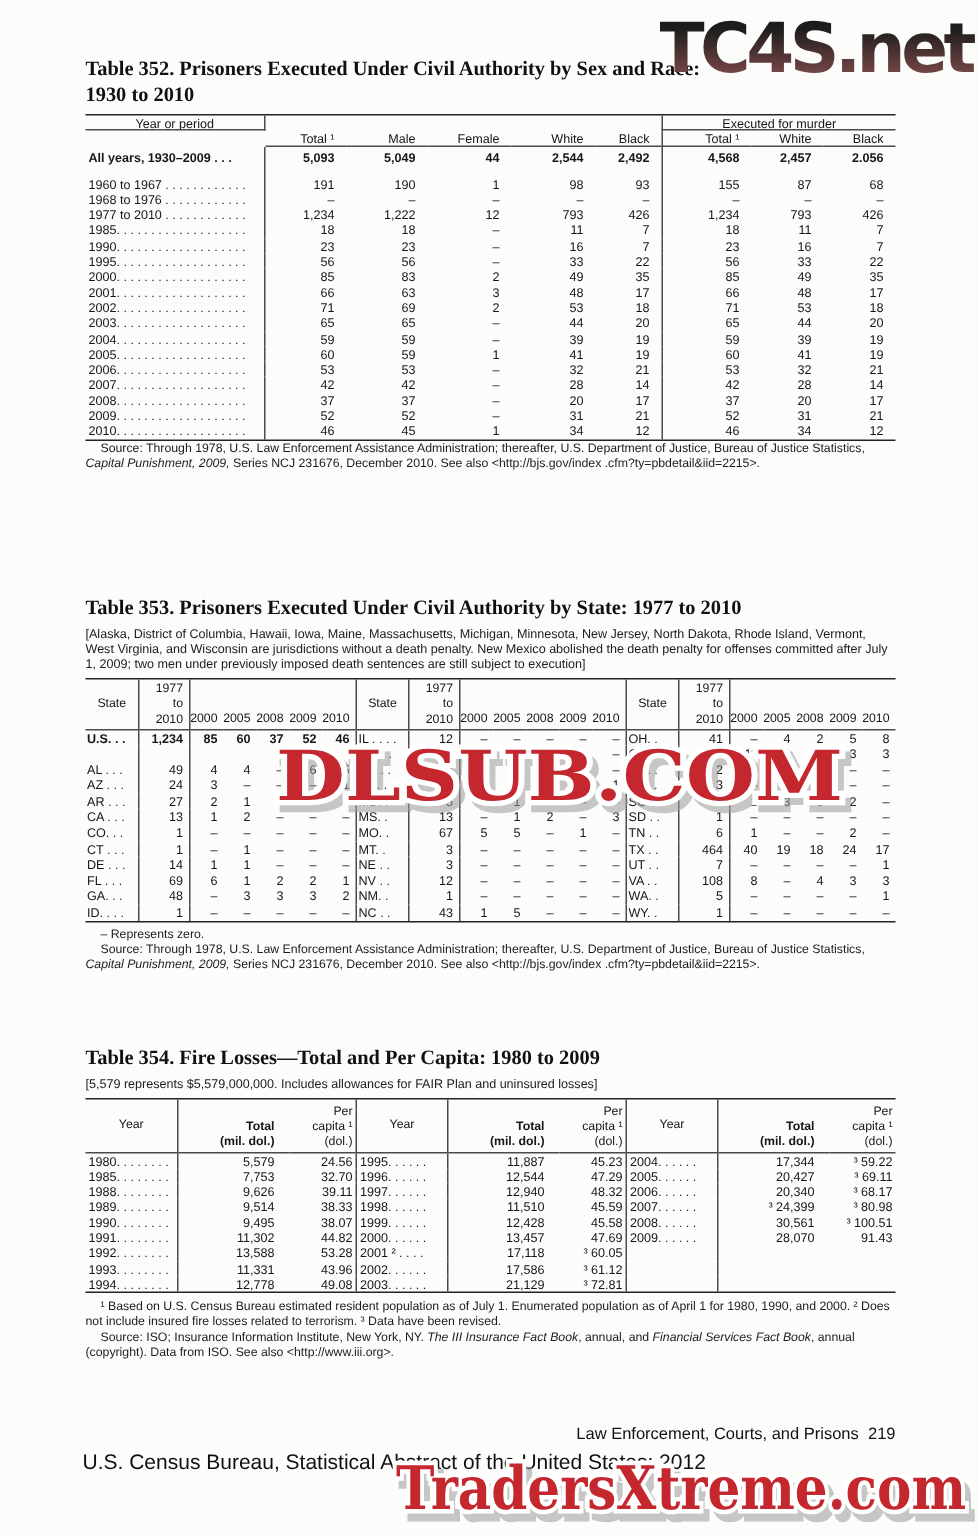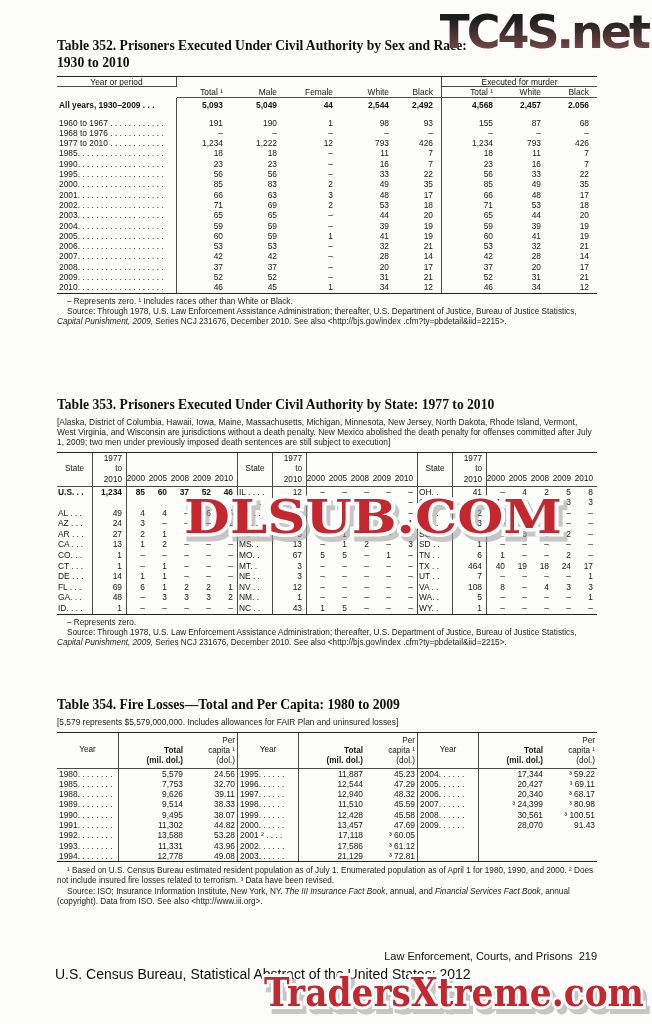--- a/index.html
+++ b/index.html
@@ -238,21 +238,20 @@
         <div class="cell lab ">2010. . . . . . . . . . . . . . . . . . .</div>
         <div class="cell num ">46</div>
         <div class="cell num ">45</div>
         <div class="cell num ">1</div>
         <div class="cell num ">34</div>
         <div class="cell num ">12</div>
         <div class="cell num  blft">46</div>
         <div class="cell num ">34</div>
         <div class="cell num ">12</div>
       </div>
-    <p class="fnote" style="margin-top:3px;">– Represents zero. ¹ Includes races other than White or Black.</p>
     <p class="src"><span>Source: Through 1978, U.S. Law Enforcement Assistance Administration; thereafter, U.S. Department of Justice, Bureau of Justice Statistics, </span><i>Capital Punishment, 2009,</i><span> Series NCJ 231676, December 2010. See also &lt;http://bjs.gov/index .cfm?ty=pbdetail&amp;iid=2215&gt;.</span></p>
   </div>
 
   <div class="blk" style="top:397px;">
     <div class="ttl">Table 353. Prisoners Executed Under Civil Authority by State: 1977 to 2010</div>
     <div class="note">[Alaska, District of Columbia, Hawaii, Iowa, Maine, Massachusetts, Michigan, Minnesota, New Jersey, North Dakota, Rhode Island, Vermont, West Virginia, and Wisconsin are jurisdictions without a death penalty. New Mexico abolished the death penalty for offenses committed after July 1, 2009; two men under previously imposed death sentences are still subject to execution]</div>
     <div class="grid g353">
         <div class="cell h3s">State</div>
         <div class="cell h3t">
           <div>1977</div>

